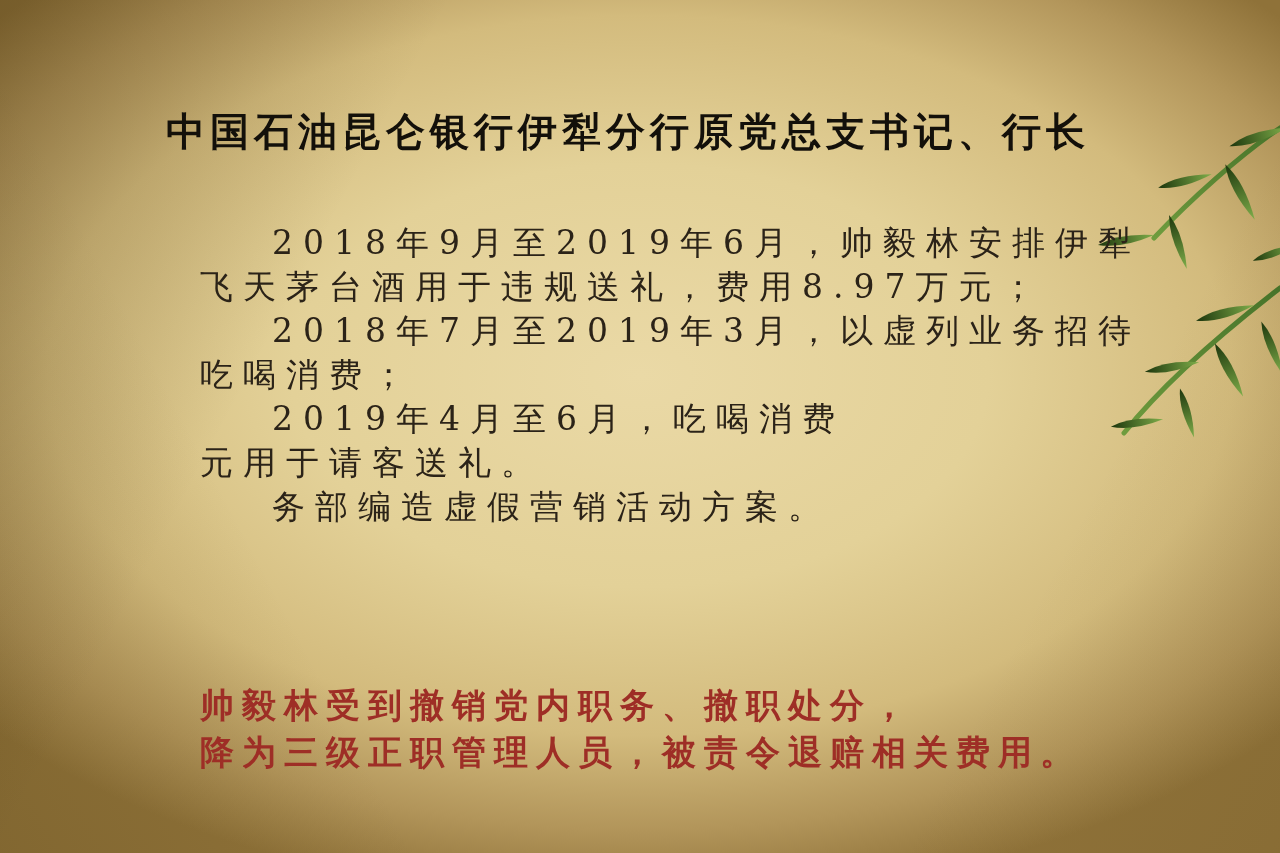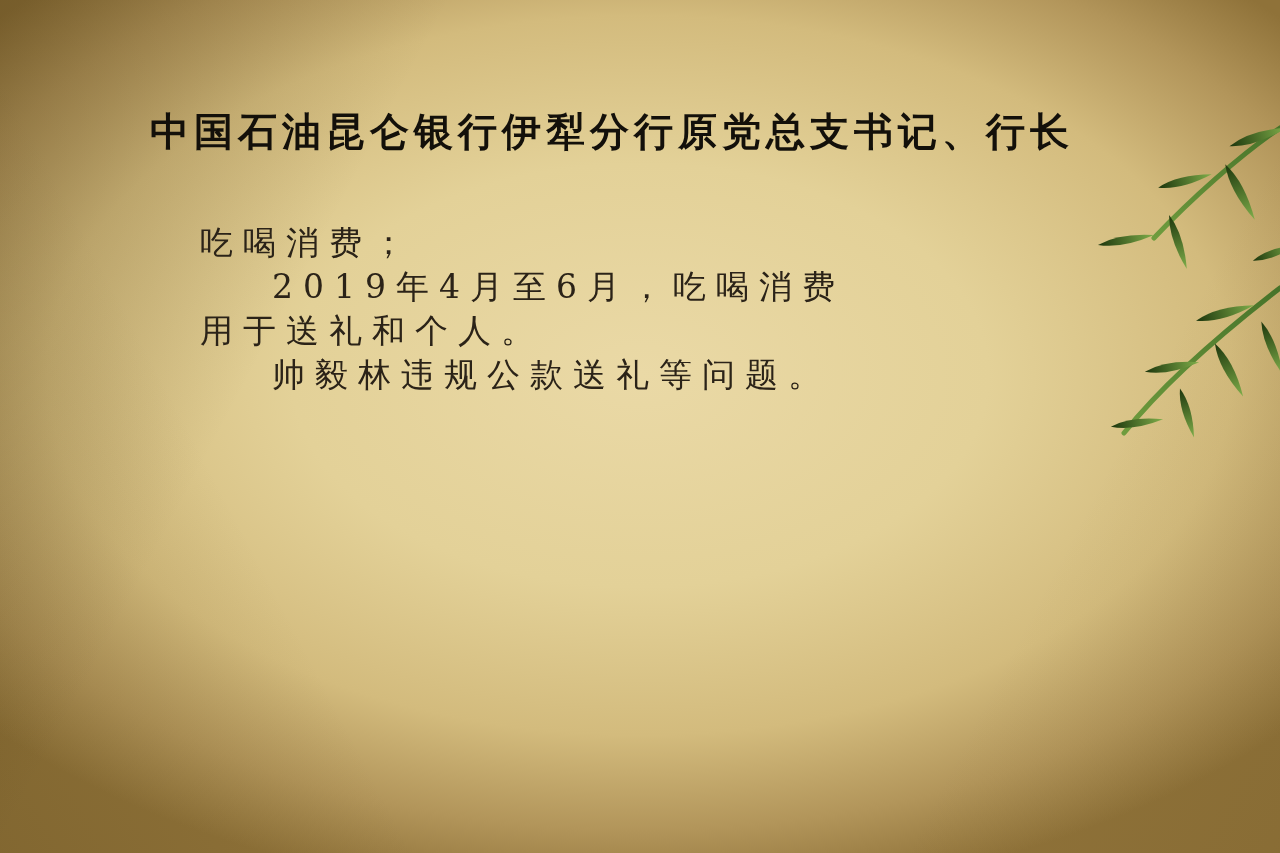--- a/index.html
+++ b/index.html
@@ -8,21 +8,21 @@
     position:relative; width:1280px; height:853px; overflow:hidden;
     background:
       linear-gradient(118deg, rgba(66,48,14,0.32) 0%, rgba(66,48,14,0) 26%),
       linear-gradient(62deg, rgba(92,71,24,0.25) 0%, rgba(92,71,24,0) 24%),
       linear-gradient(298deg, rgba(92,71,24,0.12) 0%, rgba(92,71,24,0) 22%),
       radial-gradient(ellipse 68% 62% at 50% 44%,
         #ead9a6 0%, #e3d198 40%, #d3bb7d 68%, #b2955a 86%, #8f7239 100%);
     font-family:"Liberation Serif", serif;
   }
   .title {
-    position:absolute; left:150px; top:103px;
+    position:absolute; left:166px; top:103px;
     font-size:39px; line-height:57px; letter-spacing:5px;
     font-weight:bold; color:#13100a; white-space:nowrap;
   }
   .bodytext {
     position:absolute; left:200px; top:221px;
     font-size:33px; line-height:44px; letter-spacing:10px;
     color:#2b2318; white-space:nowrap;
     font-family:"DejaVu Serif", serif;
   }
   .bodytext .indent { padding-left:72px; }
@@ -67,20 +67,27 @@
     <use href="#leaf" transform="translate(179,275) rotate(62)"></use>
     <use href="#leaf" transform="translate(137,318) rotate(74) scale(0.85,0.85)"></use>
     <use href="#leaf" transform="translate(87,328) rotate(-8) scale(0.88,0.85)"></use>
   </svg>
 
   <div class="title">
     <div>中国石油昆仑银行伊犁分行原党总支书记、行长</div>
   </div>
 
   <div class="bodytext">
+    <div class="indent">2018年9月至2019年6月，帅毅林安排伊犁</div>
+    <div>飞天茅台酒用于违规送礼，费用8.97万元；</div>
+    <div class="indent">2018年7月至2019年3月，以虚列业务招待</div>
     <div>吃喝消费；</div>
     <div class="indent">2019年4月至6月，吃喝消费</div>
-    <div>用于送礼和个人。</div>
-    <div class="indent">帅毅林违规公款送礼等问题。</div>
+    <div>元用于请客送礼。</div>
+    <div class="indent">务部编造虚假营销活动方案。</div>
   </div>
 
+  <div class="verdict">
+    <div>帅毅林受到撤销党内职务、撤职处分，</div>
+    <div>降为三级正职管理人员，被责令退赔相关费用。</div>
+  </div>
 
 </div>
 
 </body></html>

